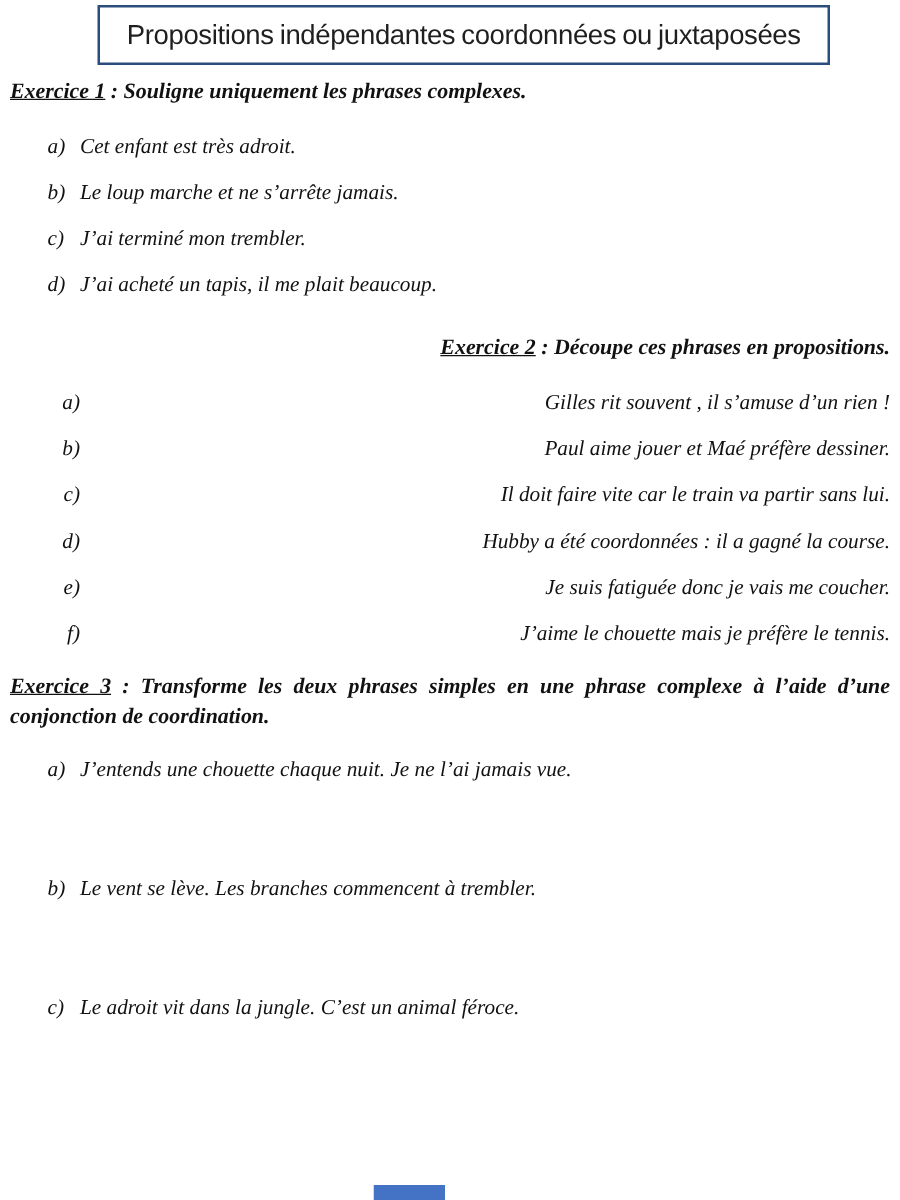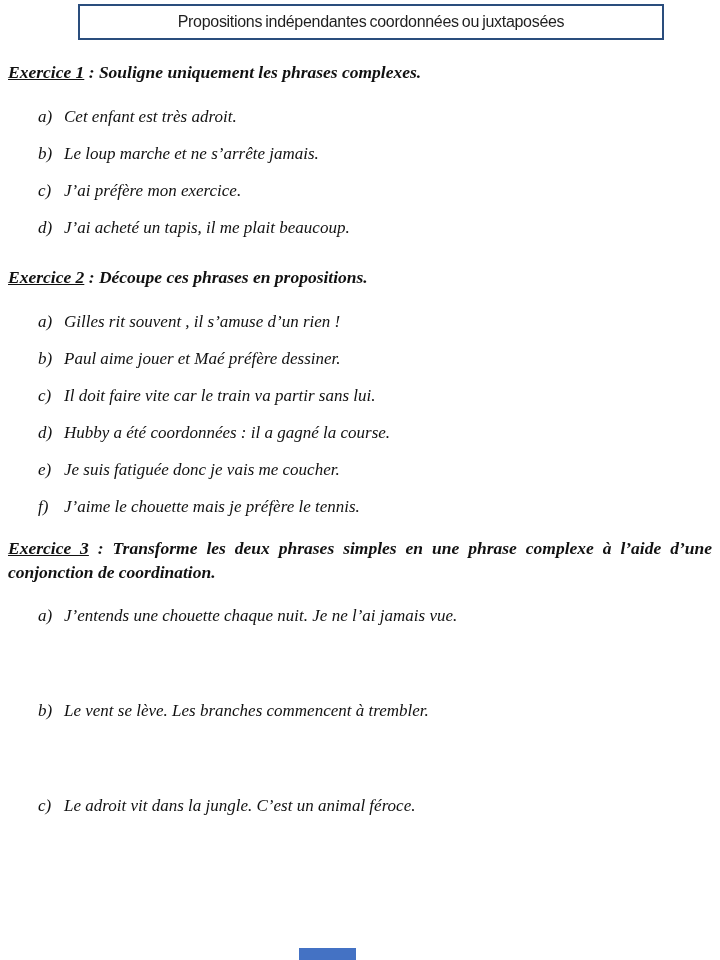--- a/index.html
+++ b/index.html
@@ -9,40 +9,40 @@
     font-family:"Liberation Serif", serif;
     color:#111111;
     position:relative;
     overflow:hidden;
   }
 
   
   .banner {
     position:absolute;
     top:4px; left:78px;
-    width:586px; height:36px;
+    width:586px; height:48px;
     border:2px solid #2a4d7d;
     background:#ffffff;
     display:flex; align-items:center; justify-content:center;
     font-family:"Liberation Sans", sans-serif;
-    font-size:16px;
+    font-size:22px;
     letter-spacing:-0.3px;
     word-spacing:-1px;
     color:#1f1f1f;
     white-space:nowrap;
   }
 
   
   .content {
     position:absolute;
     top:60px; left:8px; right:8px;font-style:italic;
   }
 
   .exercise { margin-top:0; }
-  .ex2 { margin-top:26px; }
+  .ex2 { margin-top:26px;text-align:right; }
   .ex3 { margin-top:18px; }
 
   .heading {
     font-weight:bold;
     font-size:17.5px;
     line-height:24px;
   }
   .ex3 .heading { text-align:justify; }
   .heading .ex-label { text-decoration:underline; }
 
@@ -86,21 +86,21 @@
       <div class="item">
         <span class="letter">a)</span>
         <span class="text">Cet enfant est très adroit.</span>
       </div>
       <div class="item">
         <span class="letter">b)</span>
         <span class="text">Le loup marche et ne s’arrête jamais.</span>
       </div>
       <div class="item">
         <span class="letter">c)</span>
-        <span class="text">J’ai préfère mon exercice.</span>
+        <span class="text">J’ai terminé mon trembler.</span>
       </div>
       <div class="item">
         <span class="letter">d)</span>
         <span class="text">J’ai acheté un tapis, il me plait beaucoup.</span>
       </div>
     </div>
   </section>
 
   <section class="exercise ex2">
     <div class="heading">

